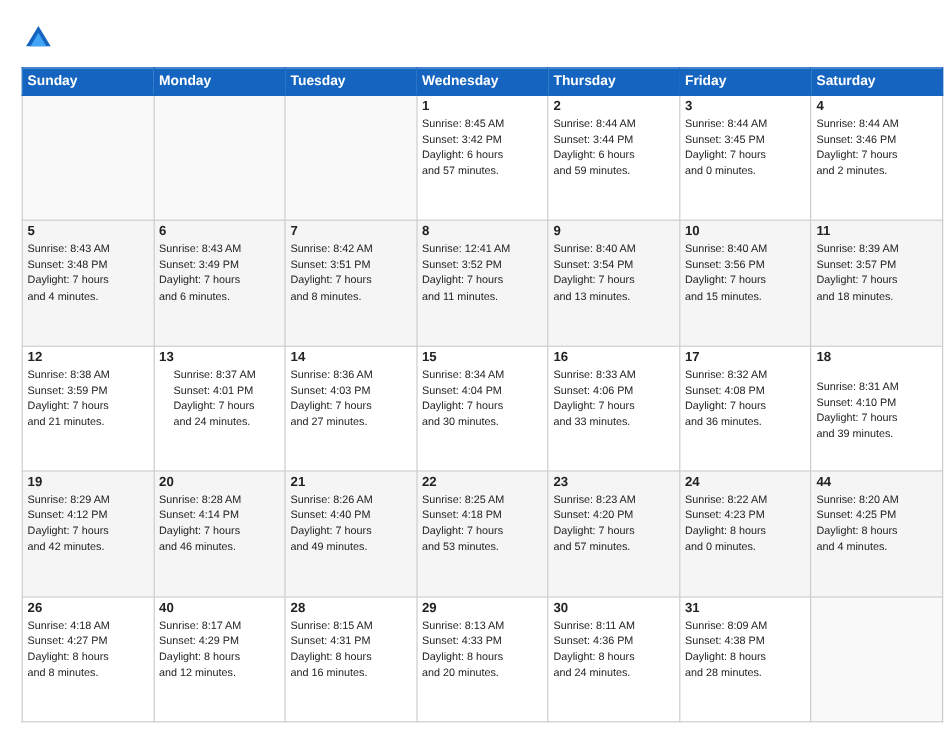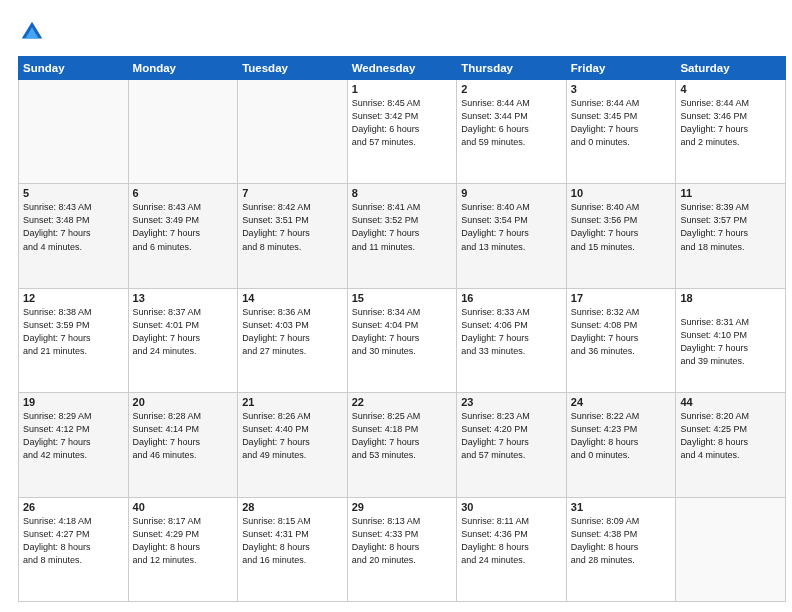--- a/index.html
+++ b/index.html
@@ -191,21 +191,21 @@
             </td>
             <td>
               <span class="day-num">7</span>
               <div class="day-info" style="white-space: pre-line;">Sunrise: 8:42 AM
 Sunset: 3:51 PM
 Daylight: 7 hours
 and 8 minutes.</div>
             </td>
             <td>
               <span class="day-num">8</span>
-              <div class="day-info" style="white-space: pre-line;">Sunrise: 8:41 AM
+              <div class="day-info" style="white-space: pre-line;">Sunrise: 12:41 AM
 Sunset: 3:52 PM
 Daylight: 7 hours
 and 11 minutes.</div>
             </td>
             <td>
               <span class="day-num">9</span>
               <div class="day-info" style="white-space: pre-line;">Sunrise: 8:40 AM
 Sunset: 3:54 PM
 Daylight: 7 hours
 and 13 minutes.</div>
@@ -228,21 +228,21 @@
           <tr>
             <td>
               <span class="day-num">12</span>
               <div class="day-info" style="white-space: pre-line;">Sunrise: 8:38 AM
 Sunset: 3:59 PM
 Daylight: 7 hours
 and 21 minutes.</div>
             </td>
             <td>
               <span class="day-num">13</span>
-              <div class="day-info" style="white-space: pre-line;">Sunrise: 8:37 AM
+              <div class="day-info" style="white-space: pre-line; margin-left: 12px;">Sunrise: 8:37 AM
 Sunset: 4:01 PM
 Daylight: 7 hours
 and 24 minutes.</div>
             </td>
             <td>
               <span class="day-num">14</span>
               <div class="day-info" style="white-space: pre-line;">Sunrise: 8:36 AM
 Sunset: 4:03 PM
 Daylight: 7 hours
 and 27 minutes.</div>

